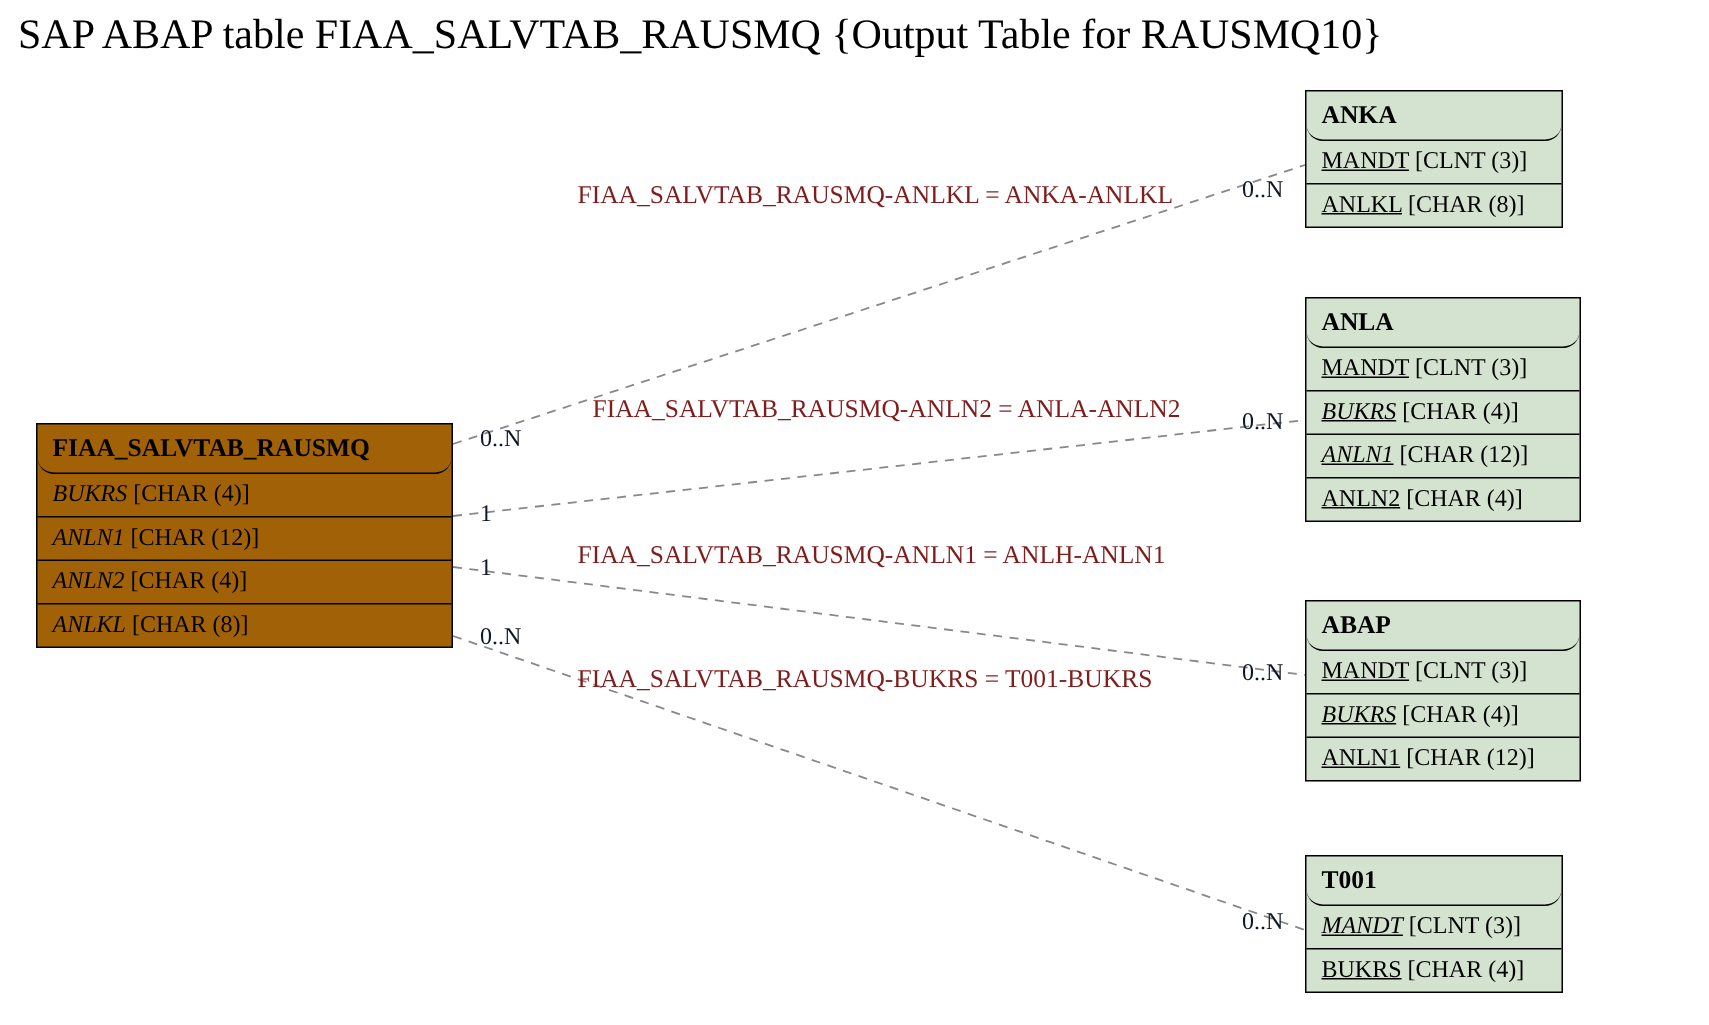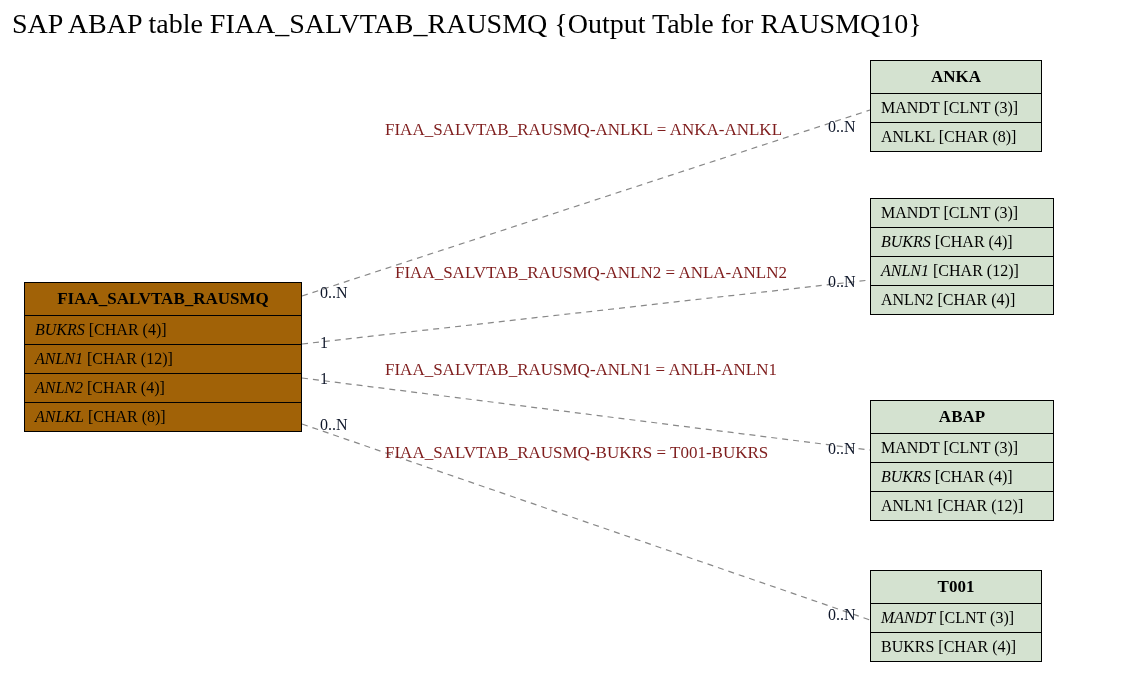--- a/index.html
+++ b/index.html
@@ -19,40 +19,41 @@
     font-size: 28px;
     color: #000;
   }
   .entity {
     position: absolute;
     border: 1px solid #000;
     box-sizing: border-box;
   }
   .entity .header {
     font-weight: bold;
-    text-align: center;
-    padding: 6px 28px;
+    padding: 6px 10px;
     border-bottom: 1px solid #000;
     font-size: 17px;
+    border-radius: 11px;
   }
   .entity .row {
     padding: 5px 10px;
     font-size: 16px;
     border-bottom: 1px solid #000;
   }
   .entity .row:last-child {
     border-bottom: none;
   }
   .entity.orange {
     background: #a16207;
   }
   .entity.green {
     background: #d4e2d0;
   }
   .entity.green .row .key {
+    text-decoration: underline;
   }
   .fk {
     font-style: italic;
   }
   .rel-label {
     position: absolute;
     font-size: 17px;
     color: #7f1d1d;
     white-space: nowrap;
   }
@@ -99,20 +100,21 @@
   <div class="row"><span class="fk">ANLKL</span> <span>[CHAR (8)]</span></div>
 </div>
 
 <div class="entity green" style="left:870px; top:60px; width:172px;">
   <div class="header">ANKA</div>
   <div class="row"><span class="key">MANDT</span> <span>[CLNT (3)]</span></div>
   <div class="row"><span class="key">ANLKL</span> <span>[CHAR (8)]</span></div>
 </div>
 
 <div class="entity green" style="left:870px; top:198px; width:184px;">
+  <div class="header">ANLA</div>
   <div class="row"><span class="key">MANDT</span> <span>[CLNT (3)]</span></div>
   <div class="row"><span class="key fk">BUKRS</span> <span>[CHAR (4)]</span></div>
   <div class="row"><span class="key fk">ANLN1</span> <span>[CHAR (12)]</span></div>
   <div class="row"><span class="key">ANLN2</span> <span>[CHAR (4)]</span></div>
 </div>
 
 <div class="entity green" style="left:870px; top:400px; width:184px;">
   <div class="header">ABAP</div>
   <div class="row"><span class="key">MANDT</span> <span>[CLNT (3)]</span></div>
   <div class="row"><span class="key fk">BUKRS</span> <span>[CHAR (4)]</span></div>

